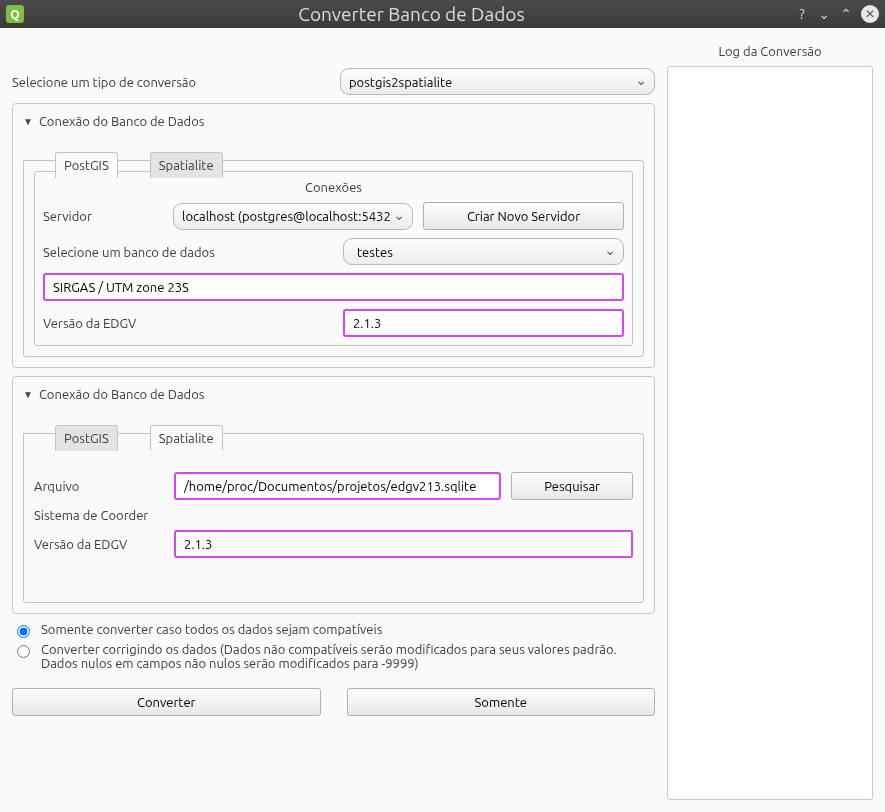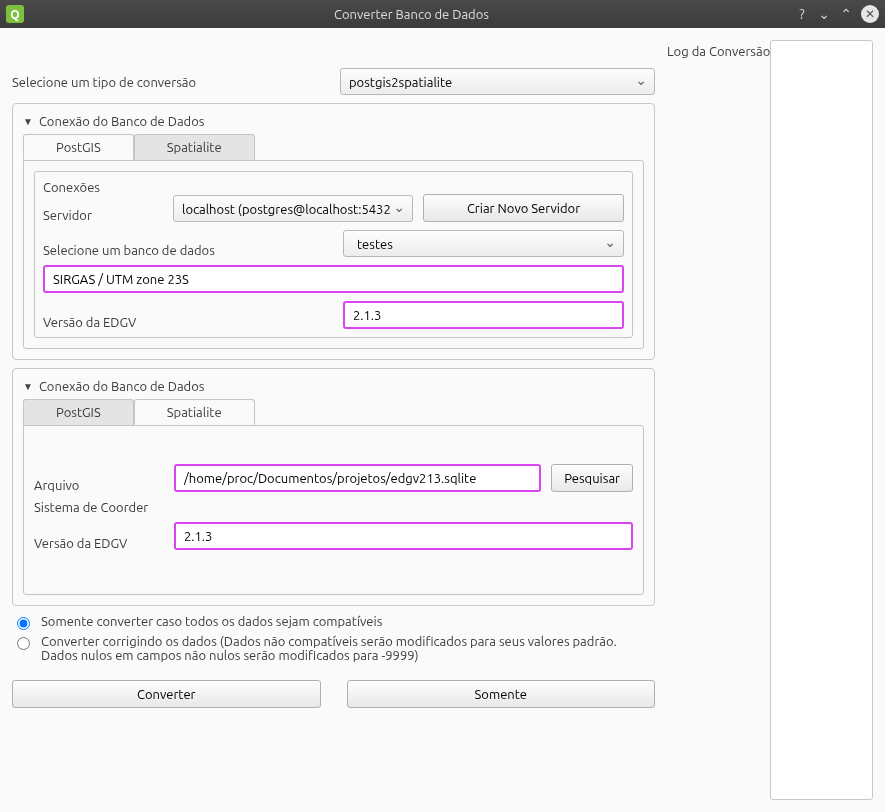--- a/index.html
+++ b/index.html
@@ -25,21 +25,21 @@
       width: 18px; height: 18px;
       background: #7fbf3f;
       border-radius: 3px;
       display: flex; align-items:center; justify-content:center;
       color: #fff; font-weight:bold; font-size:12px;
       margin-right: 8px;
     }
     .titlebar .title {
       flex: 1;
       text-align: center;
-      font-size: 13px;
+      font-size: 19px;
     }
     .titlebar .win-btn {
       width: 22px; height: 22px;
       display: flex; align-items:center; justify-content:center;
       color: #ccc;
       font-size: 14px;
       cursor: pointer;
     }
     .titlebar .close-btn {
       background: #e6e6e6;
@@ -59,21 +59,21 @@
       flex: 1;
       padding: 12px;
       display: flex;
       flex-direction: column;
       gap: 8px;
     }
     .right-col {
       width: 218px;
       padding: 12px 12px 12px 0;
       display: flex;
-      flex-direction: row;
+      flex-direction: column;
     }
     .log-title {
       text-align: center;
       padding: 4px 0 8px 0;
     }
     .log-box {
       flex: 1;
       background: #fff;
       border: 1px solid #c8c8c8;
       border-radius: 3px;
@@ -85,21 +85,21 @@
     }
     .row label.lab { width: auto; }
     .type-row label { flex: 1; }
     select, input[type=text], button.btn {
       font-family: inherit;
       font-size: 13px;
     }
     select {
       height: 27px;
       border: 1px solid #b8b8b8;
-      border-radius: 3px;
+      border-radius: 9px;
       background: linear-gradient(to bottom,#fdfdfd,#ececec);
       padding: 0 22px 0 8px;
       appearance: none;
       position: relative;
     }
     .select-wrap { position: relative; }
     .select-wrap::after {
       content: "⌄";
       position: absolute; right: 8px; top: 4px;
       color: #666; pointer-events: none;
@@ -111,21 +111,21 @@
       border-radius: 3px;
       background: #fff;
       padding: 0 8px;
     }
     input[type=text].focused {
       border: 1px solid #5a9fd4;
       outline: 1px solid #a5cdee;
     }
     button.btn {
       height: 28px;
-      padding: 0 12px;
+      padding: 0 32px;
       border: 1px solid #b0b0b0;
       border-radius: 3px;
       background: linear-gradient(to bottom,#fdfdfd,#e8e8e8);
       cursor: pointer;
     }
     .groupbox {
       border: 1px solid #c8c8c8;
       border-radius: 4px;
       padding: 10px;
       background: #fafafa;
@@ -140,51 +140,53 @@
     .tri {
       font-size: 10px;
       color: #444;
     }
     .tabbar {
       display: flex;
       gap: 0;
       margin-bottom: 0;
     }
     .tab {
-      padding: 5px 32px;
+      padding: 5px 8px;
       border: 1px solid #c4c4c4;
       background: #e4e4e4;
       cursor: pointer;
       border-bottom: none;
       border-radius: 3px 3px 0 0;
       position: relative;
-      top: 0;
+      top: 18px;
+      margin-left: 32px;
     }
     .tab.active {
       background: #fafafa;
       z-index: 2;
       border-bottom: 1px solid #fafafa;
     }
     .tabpanel {
       border: 1px solid #c4c4c4;
       border-radius: 0 3px 3px 3px;
       padding: 10px;
       background: #fafafa;
     }
     .subframe {
       border: 1px solid #c4c4c4;
       border-radius: 3px;
       padding: 8px;
     }
     .subframe-title {
-      text-align: left;
+      text-align: center;
+      margin-bottom: 8px;
     }
     .form-row {
       display: flex;
-      align-items: flex-end;
+      align-items: center;
       gap: 10px;
       margin-bottom: 8px;
     }
     .form-row:last-child { margin-bottom: 0; }
     .form-row .flabel { width: 120px; }
     .form-row .flabel-wide { width: 190px; }
     .form-row .flex1 { flex: 1; }
     .radio-row {
       display: flex;
       align-items: flex-start;

